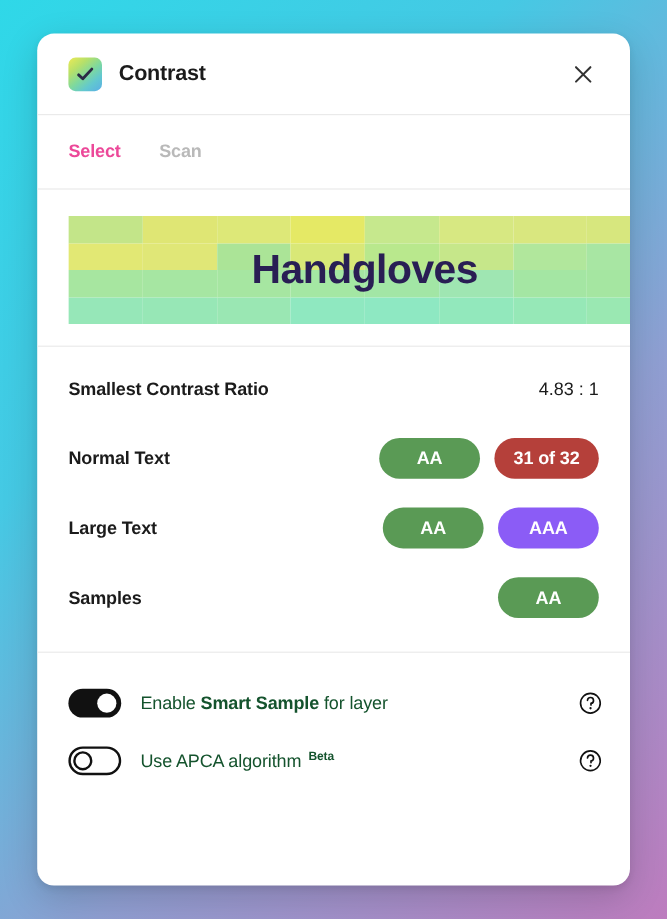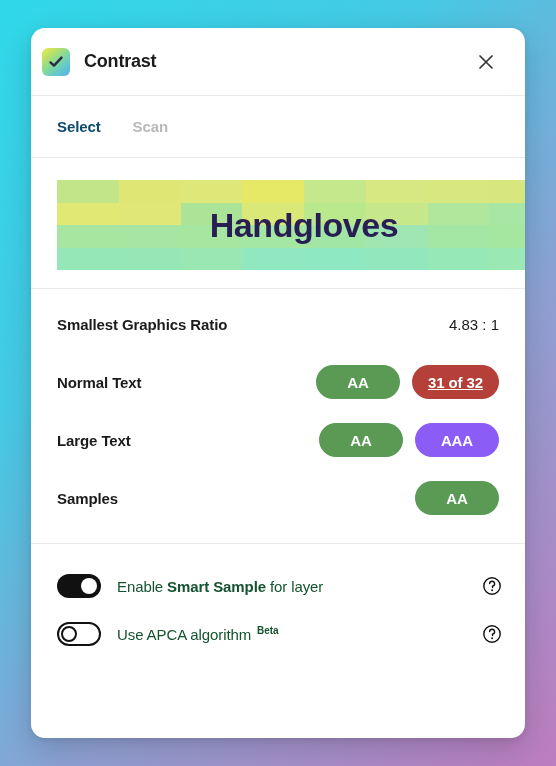--- a/index.html
+++ b/index.html
@@ -38,21 +38,21 @@
     display: flex;
     flex-direction: column;
   }
 
   
   .header {
     height: 68px;
     flex: 0 0 68px;
     display: flex;
     align-items: center;
-    padding: 0 22px 0 11px;
+    padding: 0 22px 0 26px;
     border-bottom: 1px solid #eaeaea;
   }
   .app-icon {
     width: 28px;
     height: 28px;
     border-radius: 6px;
     background: linear-gradient(140deg, #ecea55 0%, #b6e06a 28%, #7fd99d 52%, #62c8cf 74%, #5aaee6 100%);
     display: flex;
     align-items: center;
     justify-content: center;
@@ -85,21 +85,21 @@
     padding: 0 26px;
     border-bottom: 1px solid #eaeaea;
     gap: 32px;
   }
   .tab {
     font-size: 15px;
     font-weight: bold;
     cursor: pointer;
     letter-spacing: -0.1px;
   }
-  .tab.active { color: #0c4a6e; }
+  .tab.active { color: #ec4899; }
   .tab.inactive { color: #b9b9b9; }
 
   
   .preview-section {
     flex: 0 0 auto;
     padding: 22px 26px 0 26px;
     border-bottom: 1px solid #eaeaea;
     padding-bottom: 18px;
   }
   .swatch {
@@ -314,29 +314,29 @@
         <div class="swatch-cell" style="background: rgb(150, 232, 183);"></div>
         <div class="swatch-cell" style="background: rgb(154, 232, 178);"></div>
         <div class="swatch-label" style="color: rgb(41, 30, 84);">Handgloves</div>
     </div>
 
   </div>
 
   <div class="results">
 
     <div class="result-row">
-      <span class="result-label">Smallest Graphics Ratio</span>
+      <span class="result-label">Smallest Contrast Ratio</span>
       <span class="result-value">4.83 : 1</span>
     </div>
 
     <div class="result-row">
       <span class="result-label">Normal Text</span>
       <div class="badges">
         <span class="badge pass" style="background: rgb(90, 154, 85);">AA</span>
-        <span class="badge fail" style="background: rgb(181, 64, 58); text-decoration: underline;">31 of 32</span>
+        <span class="badge fail" style="background: rgb(181, 64, 58);">31 of 32</span>
       </div>
     </div>
 
     <div class="result-row">
       <span class="result-label">Large Text</span>
       <div class="badges">
         <span class="badge pass" style="background: rgb(90, 154, 85);">AA</span>
         <span class="badge pass" style="background: #8b5cf6;">AAA</span>
       </div>
     </div>

